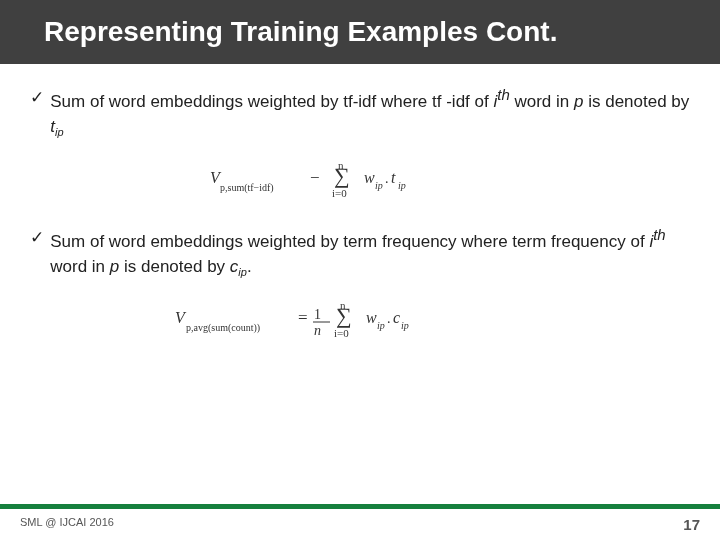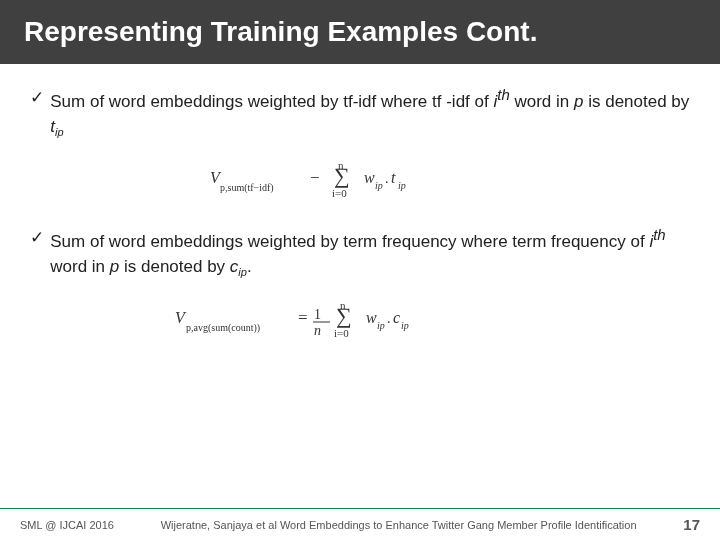--- a/index.html
+++ b/index.html
@@ -14,20 +14,21 @@
       background: #404040;
       padding: 16px 24px;
       min-height: 64px;
       display: flex;
       align-items: center;
     }
     .header-title {
       color: #ffffff;
       font-size: 28px;
       font-weight: bold;
+      margin-left: 20px;
     }
     .content {
       padding: 20px 30px 10px 30px;
     }
     .bullet-section {
       margin-bottom: 16px;
     }
     .bullet-line {
       display: flex;
       align-items: flex-start;
@@ -60,24 +61,23 @@
     
     .formula-svg {
       display: block;
       margin: 0 auto;
     }
     .footer {
       position: absolute;
       bottom: 0;
       left: 0;
       right: 0;
-      border-top: 1px solid #15803d;
+      border-top: 5px solid #15803d;
       padding: 7px 20px;
       display: flex;
-      align-items: center;
       justify-content: space-between;
       font-size: 11px;
       color: #555;
       background: #fff;
     }
     .footer-left {
       font-size: 11px;
     }
     .footer-center {
       font-size: 11px;
@@ -165,15 +165,14 @@
         <text x="223" y="32" font-family="Times New Roman, serif" font-size="16" font-style="italic" fill="#333">c</text>
         <text x="231" y="38" font-family="Times New Roman, serif" font-size="10" font-style="italic" fill="#333">ip</text>
       </svg>
     </div>
   </div>
 
 </div>
 
 <div class="footer">
   <span class="footer-left">SML @ IJCAI 2016</span>
-  <span class="footer-center">Wijeratne, Sanjaya et al  Word Embeddings to Enhance Twitter Gang Member Profile Identification</span>
   <span class="footer-right">17</span>
 </div>
 
 </body></html>

